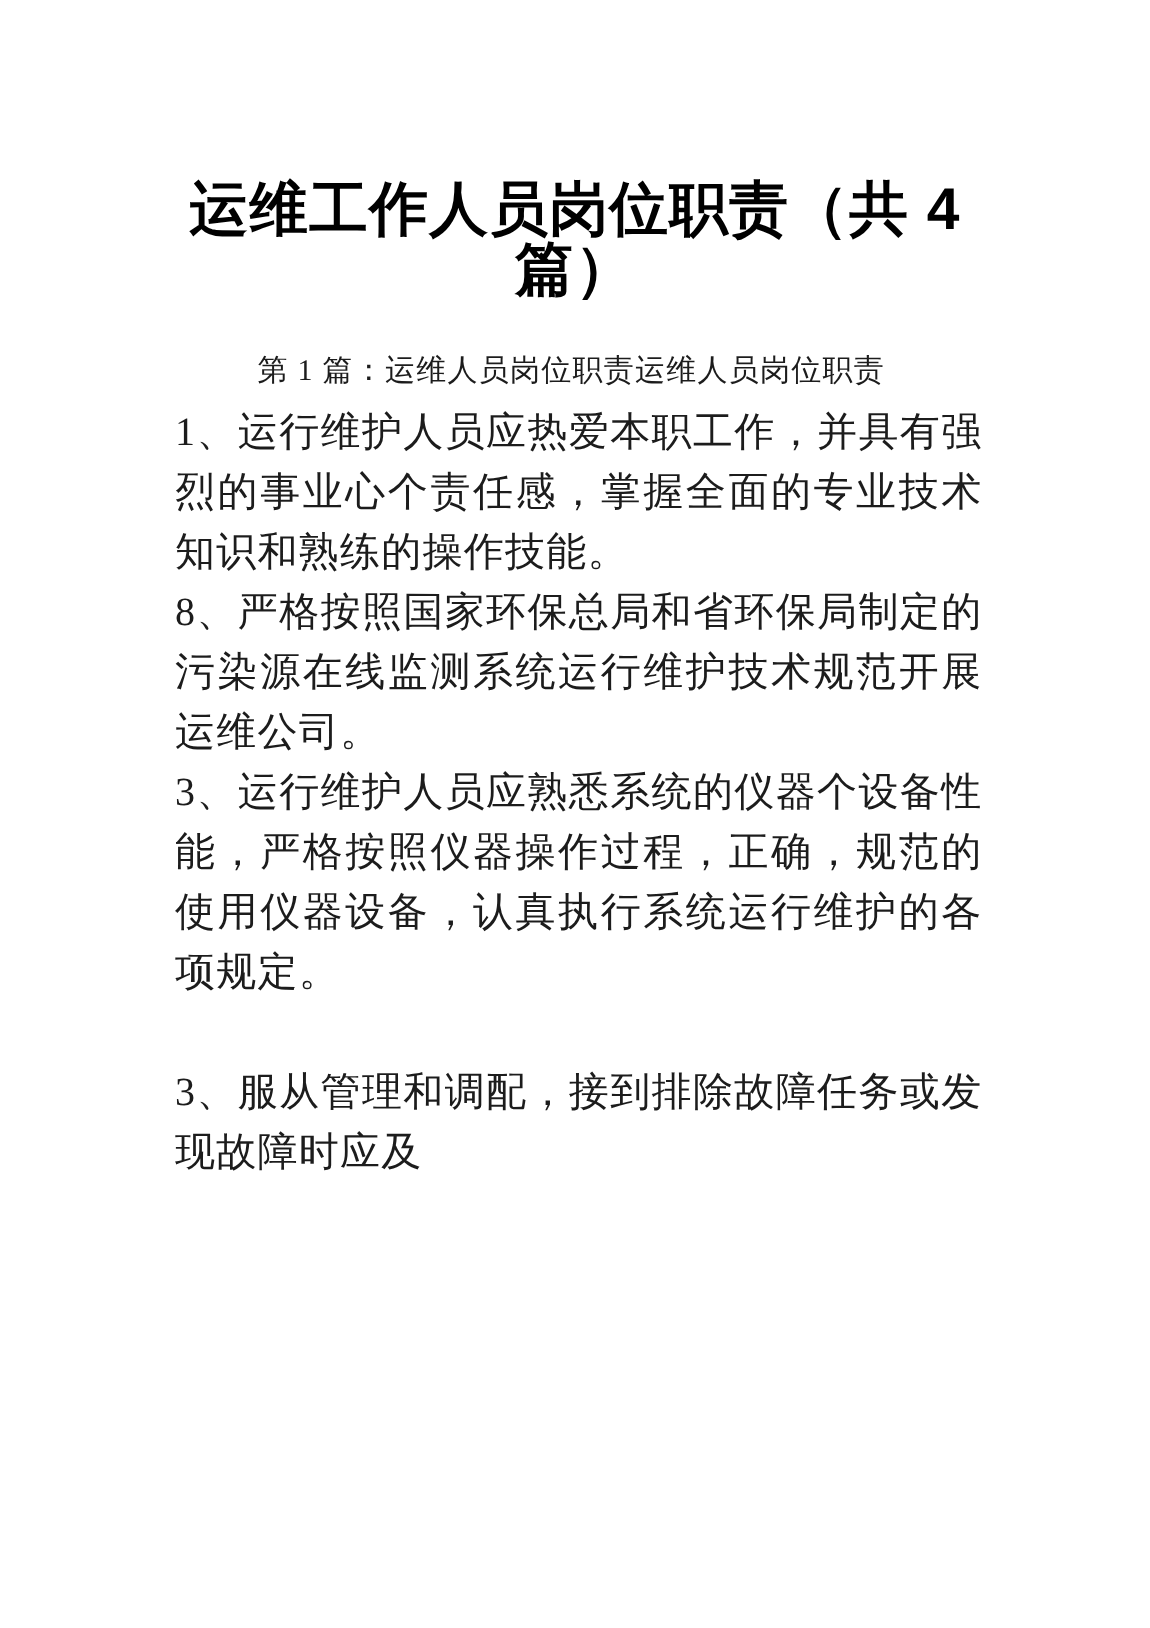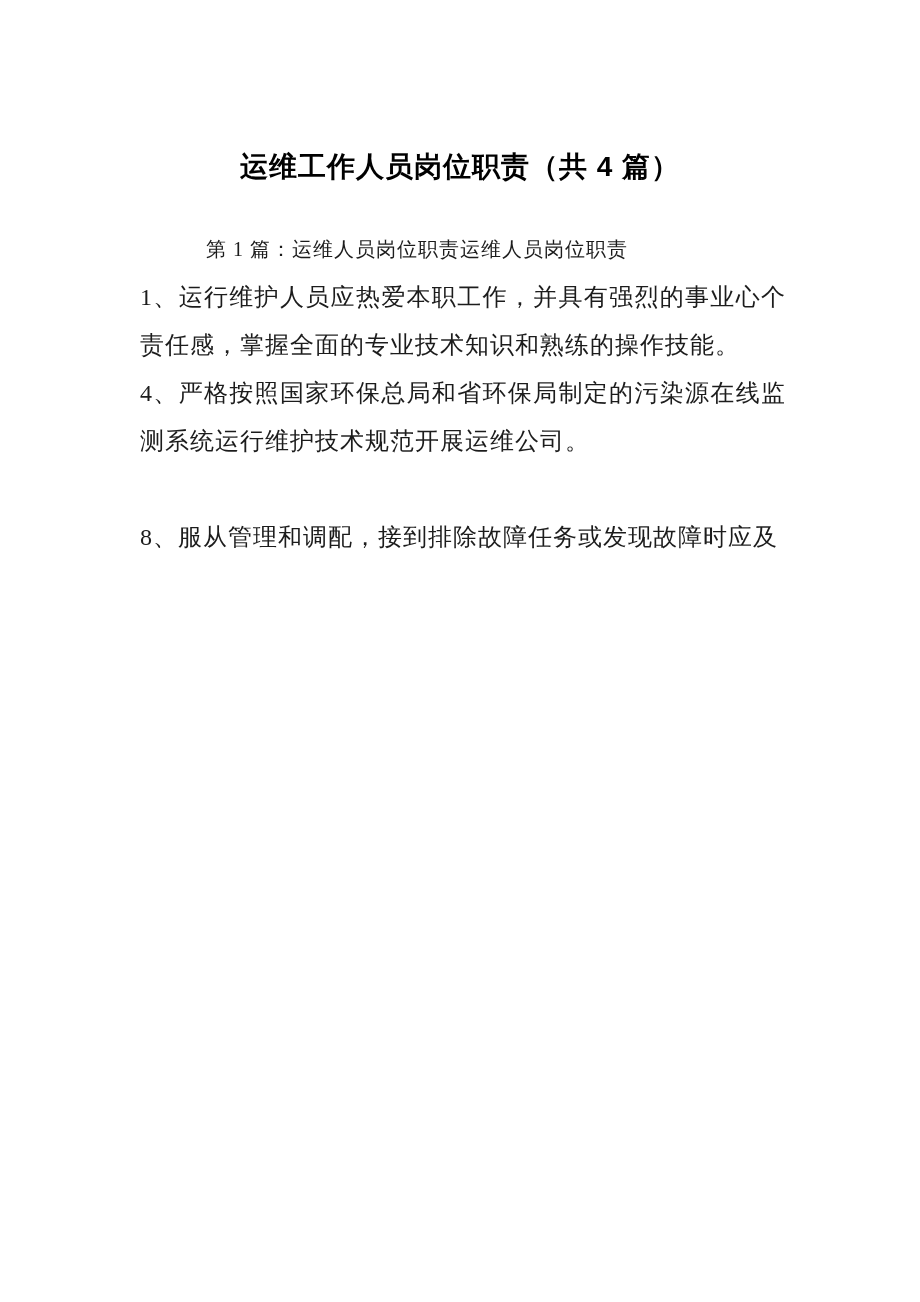--- a/index.html
+++ b/index.html
@@ -13,59 +13,60 @@
     color: #1c1c1c;
     font-family: "Liberation Serif", "DejaVu Serif", serif;
     overflow: hidden;
   }
   .doc-title {
     margin-top: 143px;
     padding: 0 100px;
     text-align: center;
     font-family: "Liberation Sans", "DejaVu Sans", sans-serif;
     font-weight: 700;
-    font-size: 28px;
+    font-size: 47px;
     line-height: 48px;
     color: #000000;
     letter-spacing: 1px;
   }
   .content {
     margin: 0 134px 0 140px; 
   }
   .section-heading {
     margin-top: 34px;
-    font-size: 20px;
+    font-size: 24px;
     line-height: 48px;
     letter-spacing: 1px;
     text-indent: 66px;
     white-space: nowrap;
   }
   .body-par {
-    font-size: 24px;
+    font-size: 32px;
     line-height: 48px;
     letter-spacing: 1px;
     text-align: justify;
     text-justify: inter-character;
   }
   .body-par.gap-before {
     margin-top: 48px; 
   }
 </style>
 </head>
 <body>
 
 <div class="page">
   <h1 class="doc-title">运维工作人员岗位职责（共 4 篇）</h1>
 
   <div class="content">
     <p class="section-heading">第 1 篇：运维人员岗位职责运维人员岗位职责</p>
 
     <p class="body-par">1、运行维护人员应热爱本职工作，并具有强烈的事业心个责任感，掌握全面的专业技术知识和熟练的操作技能。</p>
 
-    <p class="body-par">4、严格按照国家环保总局和省环保局制定的污染源在线监测系统运行维护技术规范开展运维公司。</p>
+    <p class="body-par">8、严格按照国家环保总局和省环保局制定的污染源在线监测系统运行维护技术规范开展运维公司。</p>
+
+    <p class="body-par">3、运行维护人员应熟悉系统的仪器个设备性能，严格按照仪器操作过程，正确，规范的使用仪器设备，认真执行系统运行维护的各项规定。</p>
 
 
 
 
-
-    <p class="body-par gap-before">8、服从管理和调配，接到排除故障任务或发现故障时应及</p>
+    <p class="body-par gap-before">3、服从管理和调配，接到排除故障任务或发现故障时应及</p>
   </div>
 </div>
 
 </body></html>

